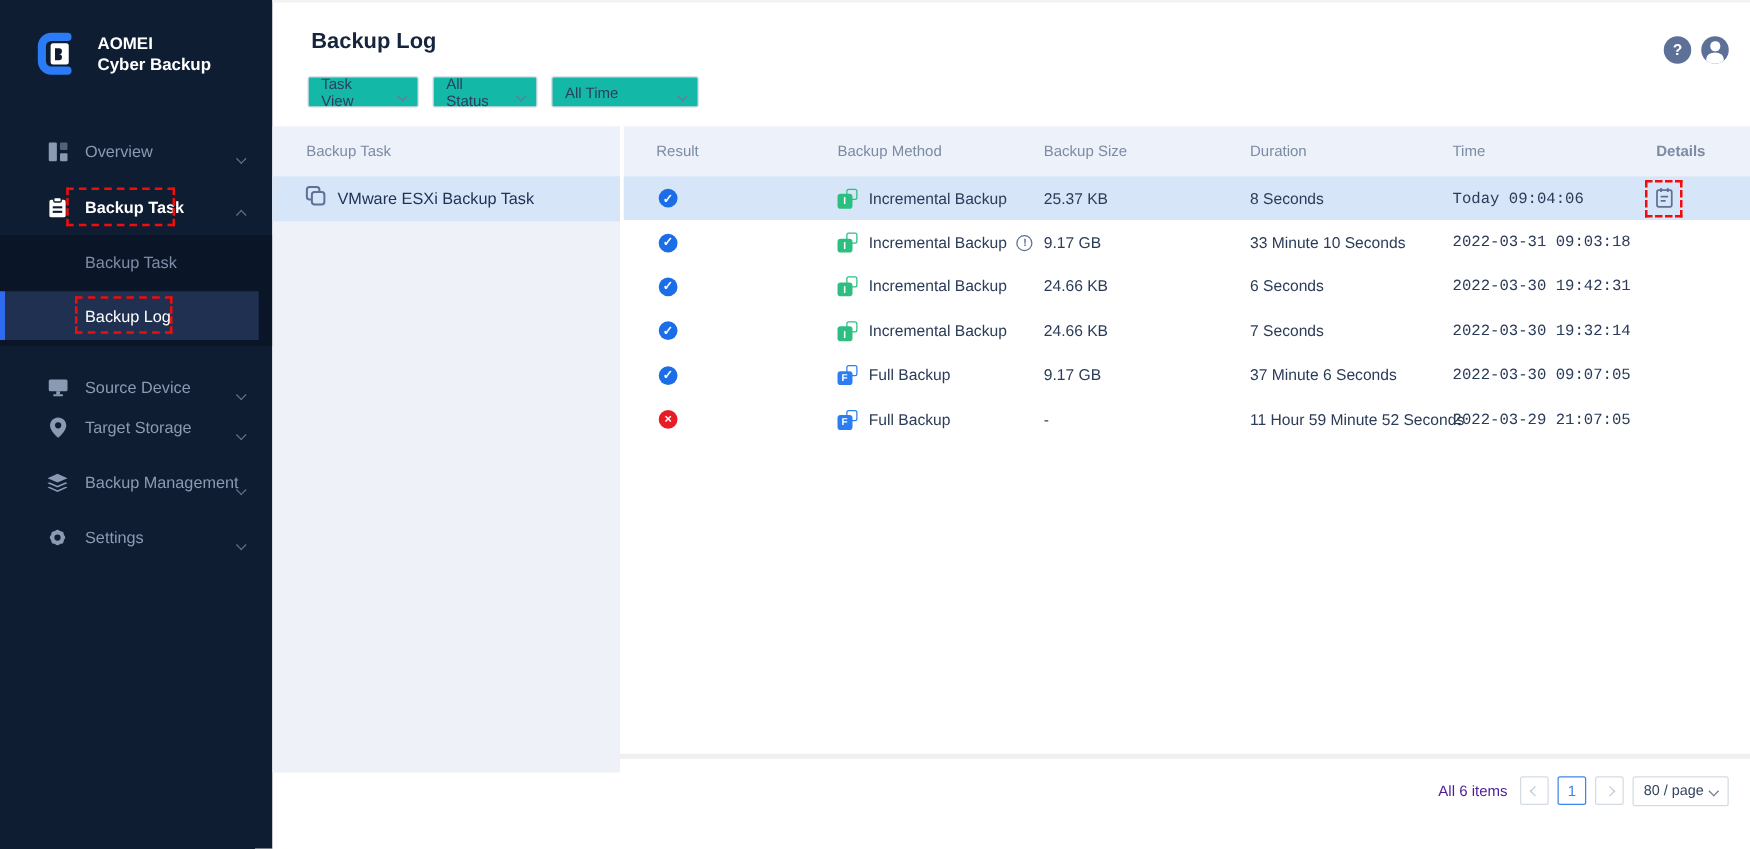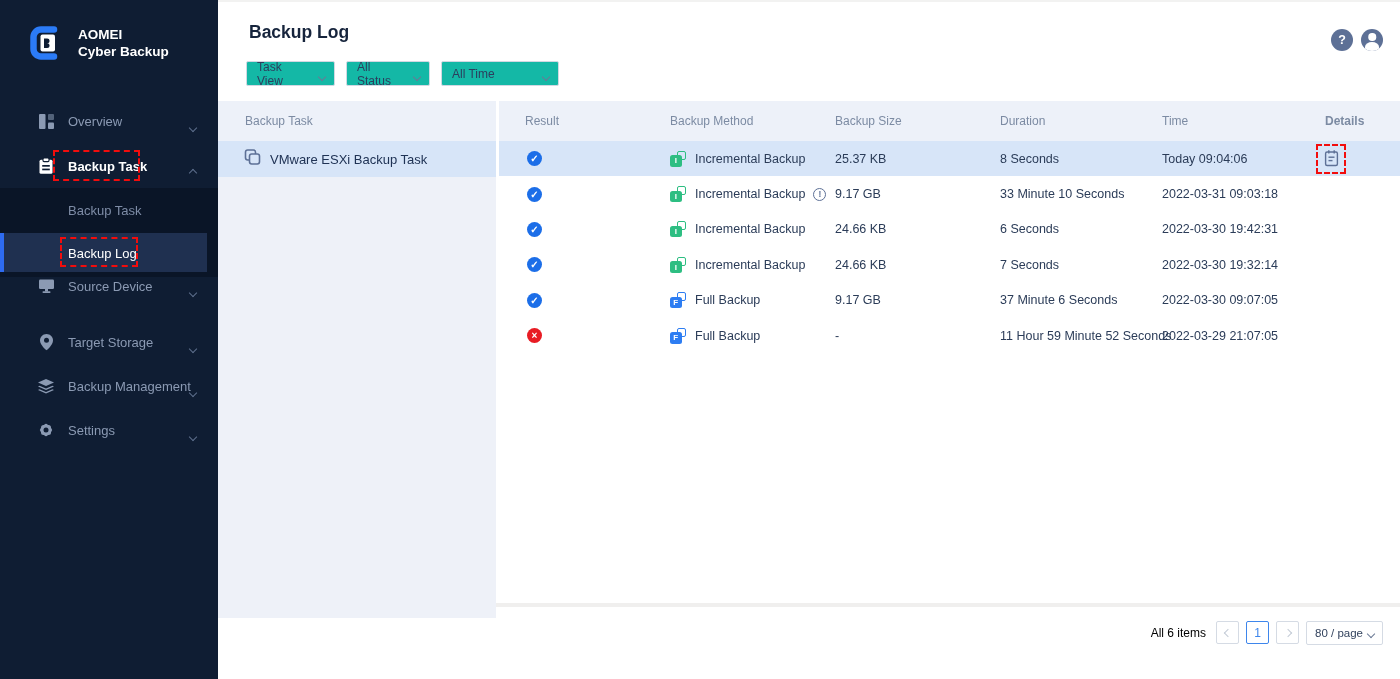--- a/index.html
+++ b/index.html
@@ -47,37 +47,37 @@
   .left-panel { position:absolute; left:0; top:141px; width:278px; height:477px; background:var(--panel_bg); }
   .task-row { position:relative; width:278px; height:36px; background:var(--selected_row); cursor:pointer; }
   .task-row .ticon { position:absolute; left:26px; top:50%; transform:translateY(-50%); }
   .task-row .tname { position:absolute; left:52px; top:50%; transform:translateY(-50%); font-size:13px; color:#203355; white-space:nowrap; }
   .vstrip { position:absolute; left:278px; top:101px; width:3px; height:503px; background:#fff; }
   .rows { position:absolute; left:278px; top:141px; width:904px; }
   .trow { position:relative; width:904px; height:35.4px; background:#fff; }
   .trow.selected { background:var(--selected_row); }
   .cell { position:absolute; top:0; height:100%; display:flex; align-items:center; font-size:12.5px; color:#2b3c58; white-space:nowrap; }
   .cell.result{ left:31px; } .cell.method{ left:174px; } .cell.size{ left:339px; }
-  .cell.duration{ left:504px; } .cell.time{ left:666px; } .cell.details{ left:820px; }
+  .cell.duration{ left:504px; } .cell.time{ left:666px;font-family:Liberation Mono, monospace; } .cell.details{ left:820px; }
   .result-badge { width:15px; height:15px; border-radius:50%; color:#fff; display:flex; align-items:center; justify-content:center; font-size:10px; font-weight:bold; }
   .result-badge.success { background:var(--success); }
   .result-badge.error { background:var(--error); }
   .m-icon { position:relative; width:16px; height:16px; }
   .m-icon .back { position:absolute; right:0; top:0; width:9px; height:9px; border:1.6px solid; border-radius:2px; }
   .m-icon .front { position:absolute; left:0; bottom:0; width:11.5px; height:11.5px; border-radius:2.5px; color:#fff; font-size:8px; font-weight:bold; display:flex; align-items:center; justify-content:center; }
   .m-icon.incremental .front { background:var(--incremental); } .m-icon.incremental .back { border-color:var(--incremental); }
   .m-icon.full .front { background:var(--full); } .m-icon.full .back { border-color:var(--full); }
   .m-label { margin-left:9px; }
   .m-info { margin-left:8px; width:13px; height:13px; border:1.1px solid var(--slate_icon); border-radius:50%; color:var(--slate_icon); font-size:8.5px; font-weight:bold; display:flex; align-items:center; justify-content:center; cursor:pointer; }
   .det-box { position:relative; width:30px; height:30px; border:2px dashed var(--annotation); display:flex; align-items:center; justify-content:center; }
 
   
   .pag-divider { position:absolute; left:278px; top:603px; width:904px; height:4px; background:#f0efee; }
   .pagination { position:absolute; right:17px; top:620px; height:25px; display:flex; align-items:center; gap:7px; }
-  .pag-label { font-size:12px; color:#000000; margin-right:3px; }
+  .pag-label { font-size:12px; color:#4c1d95; margin-right:3px; }
   .pag-btn { width:23px; height:23px; border:1px solid #d5dbe4; border-radius:2px; background:#fff; display:flex; align-items:center; justify-content:center; color:#c3cbd6; cursor:pointer; }
   .pag-page { width:23px; height:23px; border:1px solid #3e86ec; border-radius:2px; background:#fff; display:flex; align-items:center; justify-content:center; color:#3e86ec; font-size:12px; cursor:pointer; }
   .pag-size { height:24px; border:1px solid #d5dbe4; border-radius:2px; background:#fff; display:flex; align-items:center; gap:5px; padding:0 8px; font-size:11.5px; color:#33435e; cursor:pointer; }
   .pag-size .fchev { color:#6b7a95; }
 </style>
 </head>
 <body>
 
 <div class="sidebar">
   <div class="logo-row">
@@ -122,21 +122,21 @@
     <div class="sub-item" style="top:0;">
       <span class="slabel">Backup Task</span>
     </div>
     <div class="sub-item active">
       <span class="slabel">Backup Log</span>
       <span class="annot" style="left:56px; top:4px; width:78px; height:30px;"></span>
     </div>
   </div>
   <div class="active-bar"></div>
 
-  <div class="nav-item" style="top:264px;padding-left:43px;">
+  <div class="nav-item" style="top:288px;padding-left:43px;">
     <span class="nicon">
       <svg width="17" height="16" viewBox="0 0 17 16">
           <rect x="1" y="1.5" width="15" height="9.5" rx="1.2" fill="#8b9ab3"></rect>
           <rect x="7" y="11" width="3" height="2.5" fill="#8b9ab3"></rect>
           <rect x="4.5" y="13.3" width="8" height="1.7" rx=".8" fill="#8b9ab3"></rect>
         </svg>
     </span>
     <span class="nlabel">Source Device</span>
     <span class="nchev"><span class="chev down"></span></span>
   </div>

